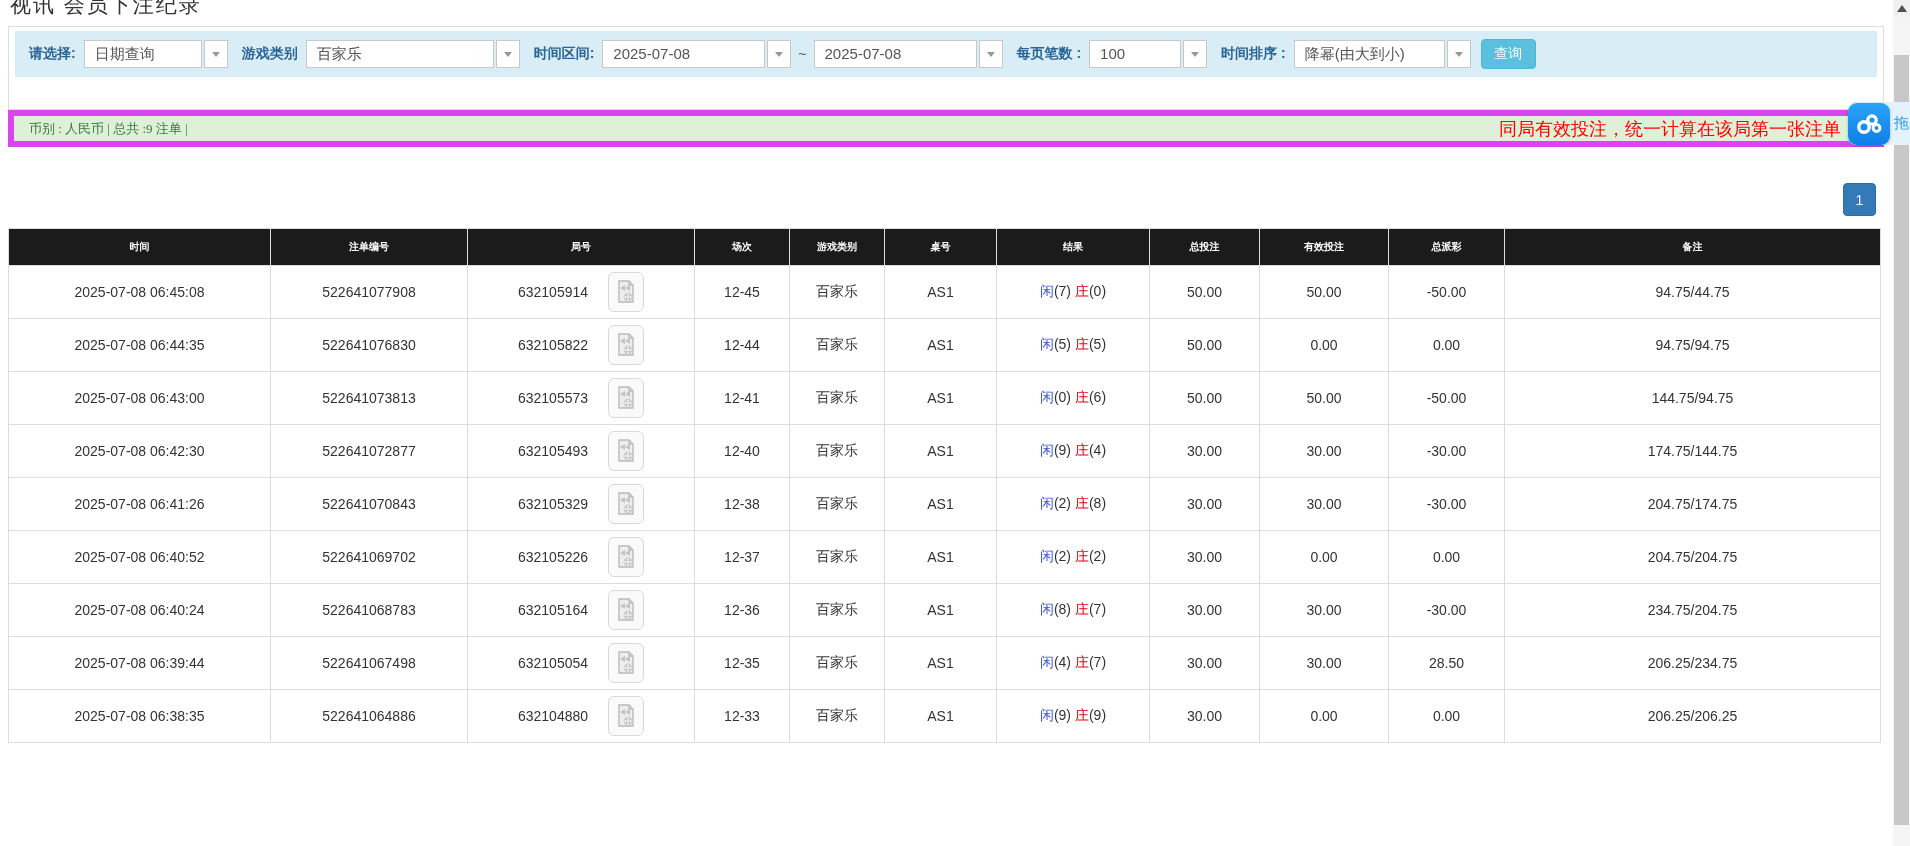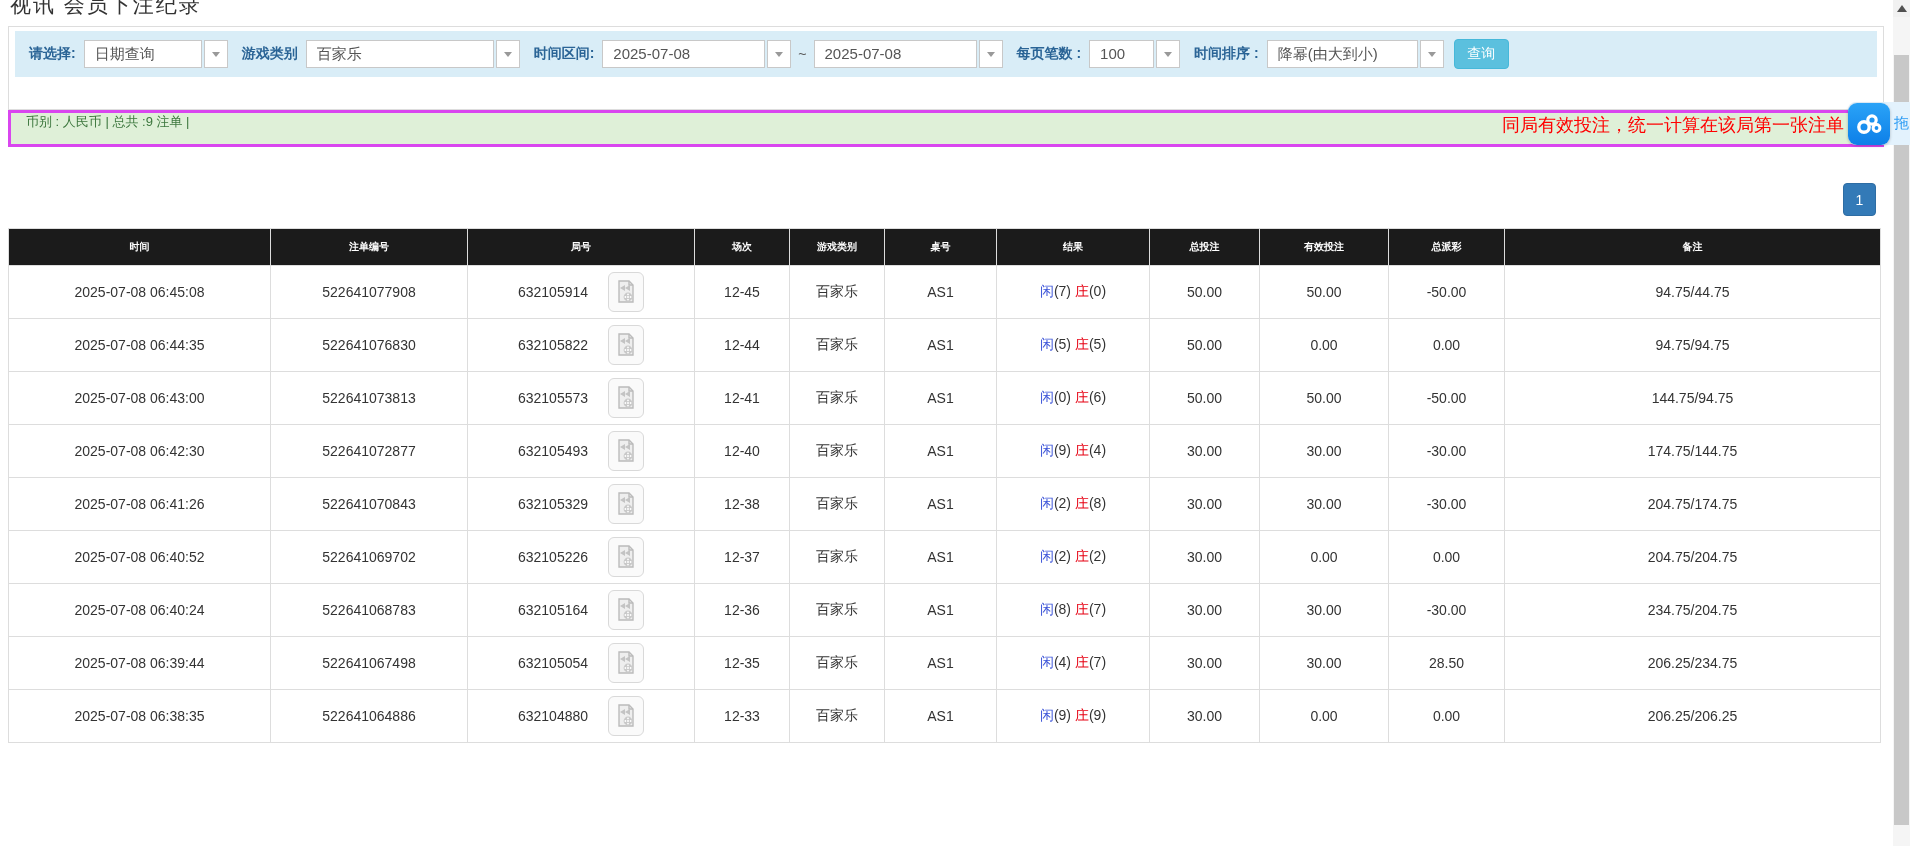--- a/index.html
+++ b/index.html
@@ -23,21 +23,21 @@
     margin-left:2px; display:flex; align-items:center; justify-content:center; cursor:pointer; }
   .caret { width:0; height:0; border-left:4px solid transparent; border-right:4px solid transparent;
     border-top:5px solid #999; }
   .tilde { color:#555; font-size:14px; margin:0 7px; }
   .search-btn { margin-left:10px; width:55px; height:30px; background:var(--button-bg,#5bc0de);
     color:#fff; border:1px solid #46b8da; border-radius:4px; font-size:14px; cursor:pointer;
     font-family:inherit; }
 
   
   .summary-bar { position:absolute; left:8px; top:110px; width:1876px; height:37px;
-    background:var(--summary-bg,#dff0d8); border:3px solid #d946ef; display:flex; align-items:flex-start; }
+    background:var(--summary-bg,#dff0d8); border:6px solid #d946ef; display:flex; align-items:center;font-family:Liberation Serif, serif; }
   .summary-text { color:var(--summary-text,#3c763d); font-size:13px; margin-left:15px; }
   .notice { position:absolute; right:37px; color:var(--notice-red,#ff0000); font-size:18px; }
 
   
   .drag-widget { position:absolute; left:1848px; top:102px; width:62px; height:43px;
     background:#e3f2fd; border-radius:8px 0 0 8px; display:flex; align-items:center; z-index:30; }
   .cloud-icon { width:42px; height:42px; border-radius:9px; cursor:pointer;
     background:linear-gradient(180deg,#2aa3f7,#0d7fe8); display:flex; align-items:center; justify-content:center;
     box-shadow:0 1px 3px rgba(0,0,0,.25); }
   .drag-label { color:#2d9cf4; font-size:15px; margin-left:4px; }
@@ -107,21 +107,21 @@
       <span class="tilde">~</span>
       <div class="combo">
         <div class="combo-text" style="width:163px">2025-07-08</div>
         <div class="combo-arrow">
             <span class="caret"></span>
           </div>
       </div>
 
       <span class="flabel">每页笔数 :</span>
       <div class="combo">
-        <div class="combo-text" style="width:65px">100</div>
+        <div class="combo-text" style="width:92px">100</div>
         <div class="combo-arrow">
             <span class="caret"></span>
           </div>
       </div>
 
       <span class="flabel">时间排序 :</span>
       <div class="combo">
         <div class="combo-text" style="width:151px">降幂(由大到小)</div>
         <div class="combo-arrow">
             <span class="caret"></span>

